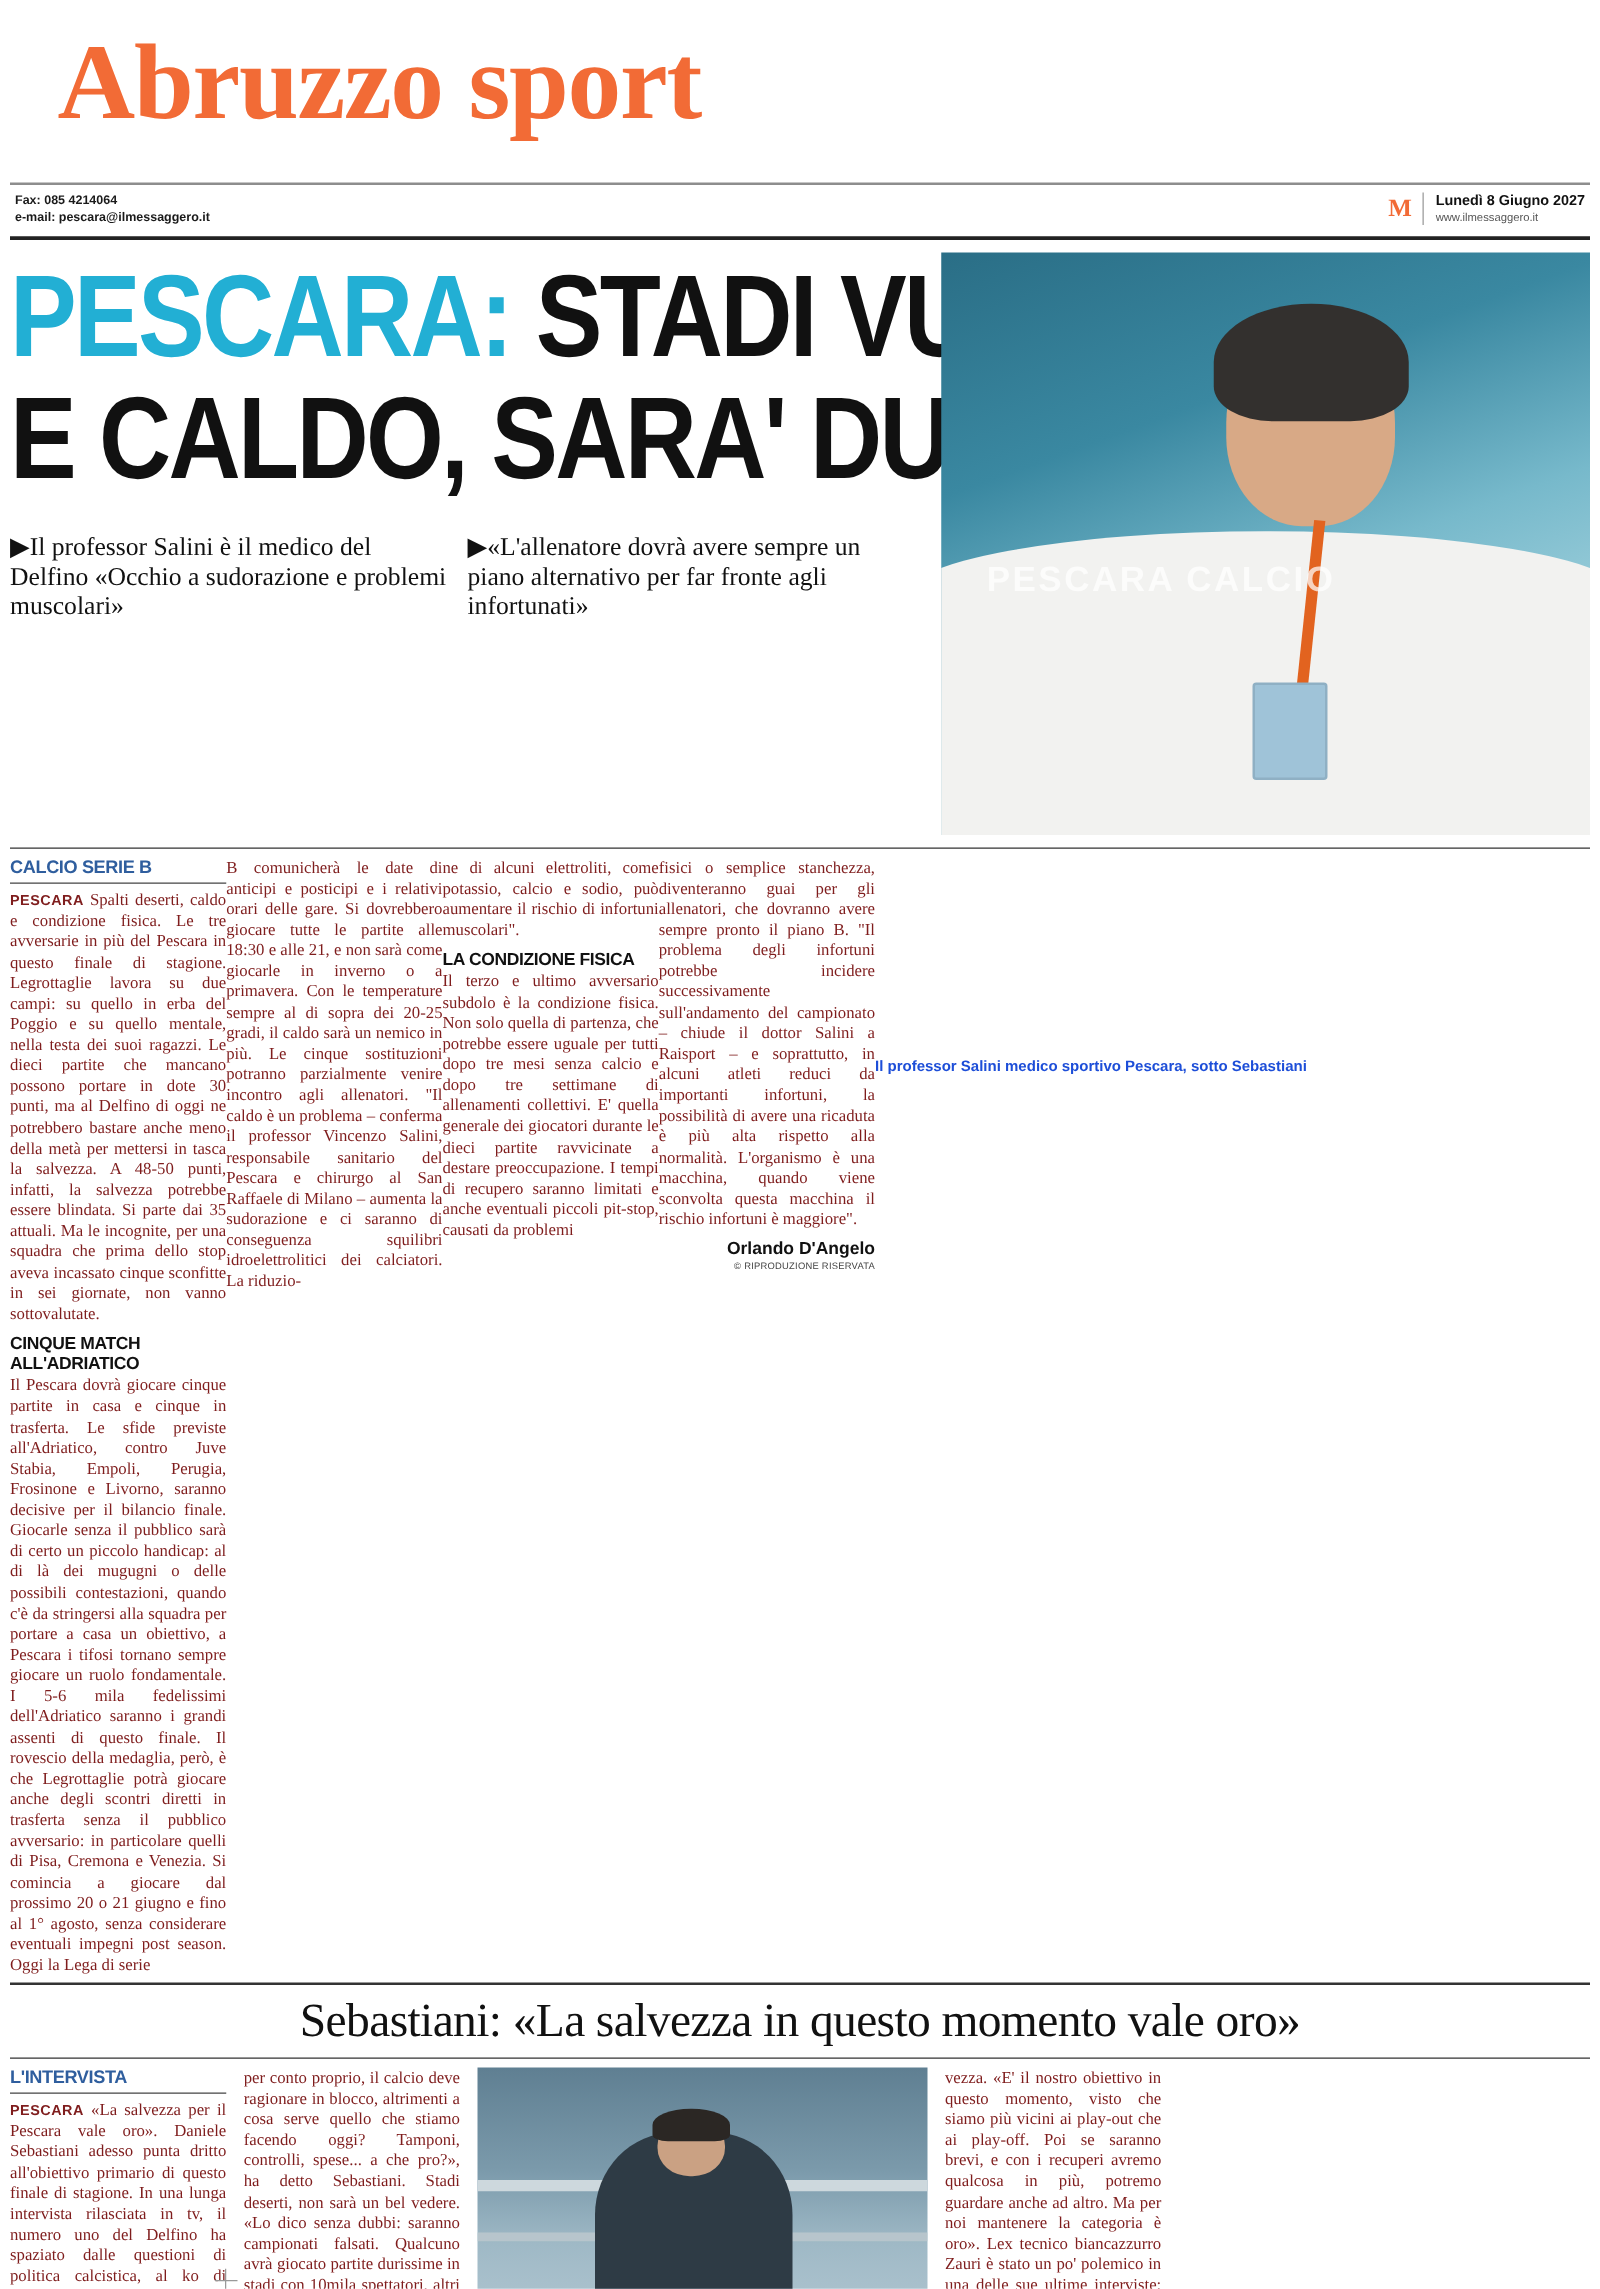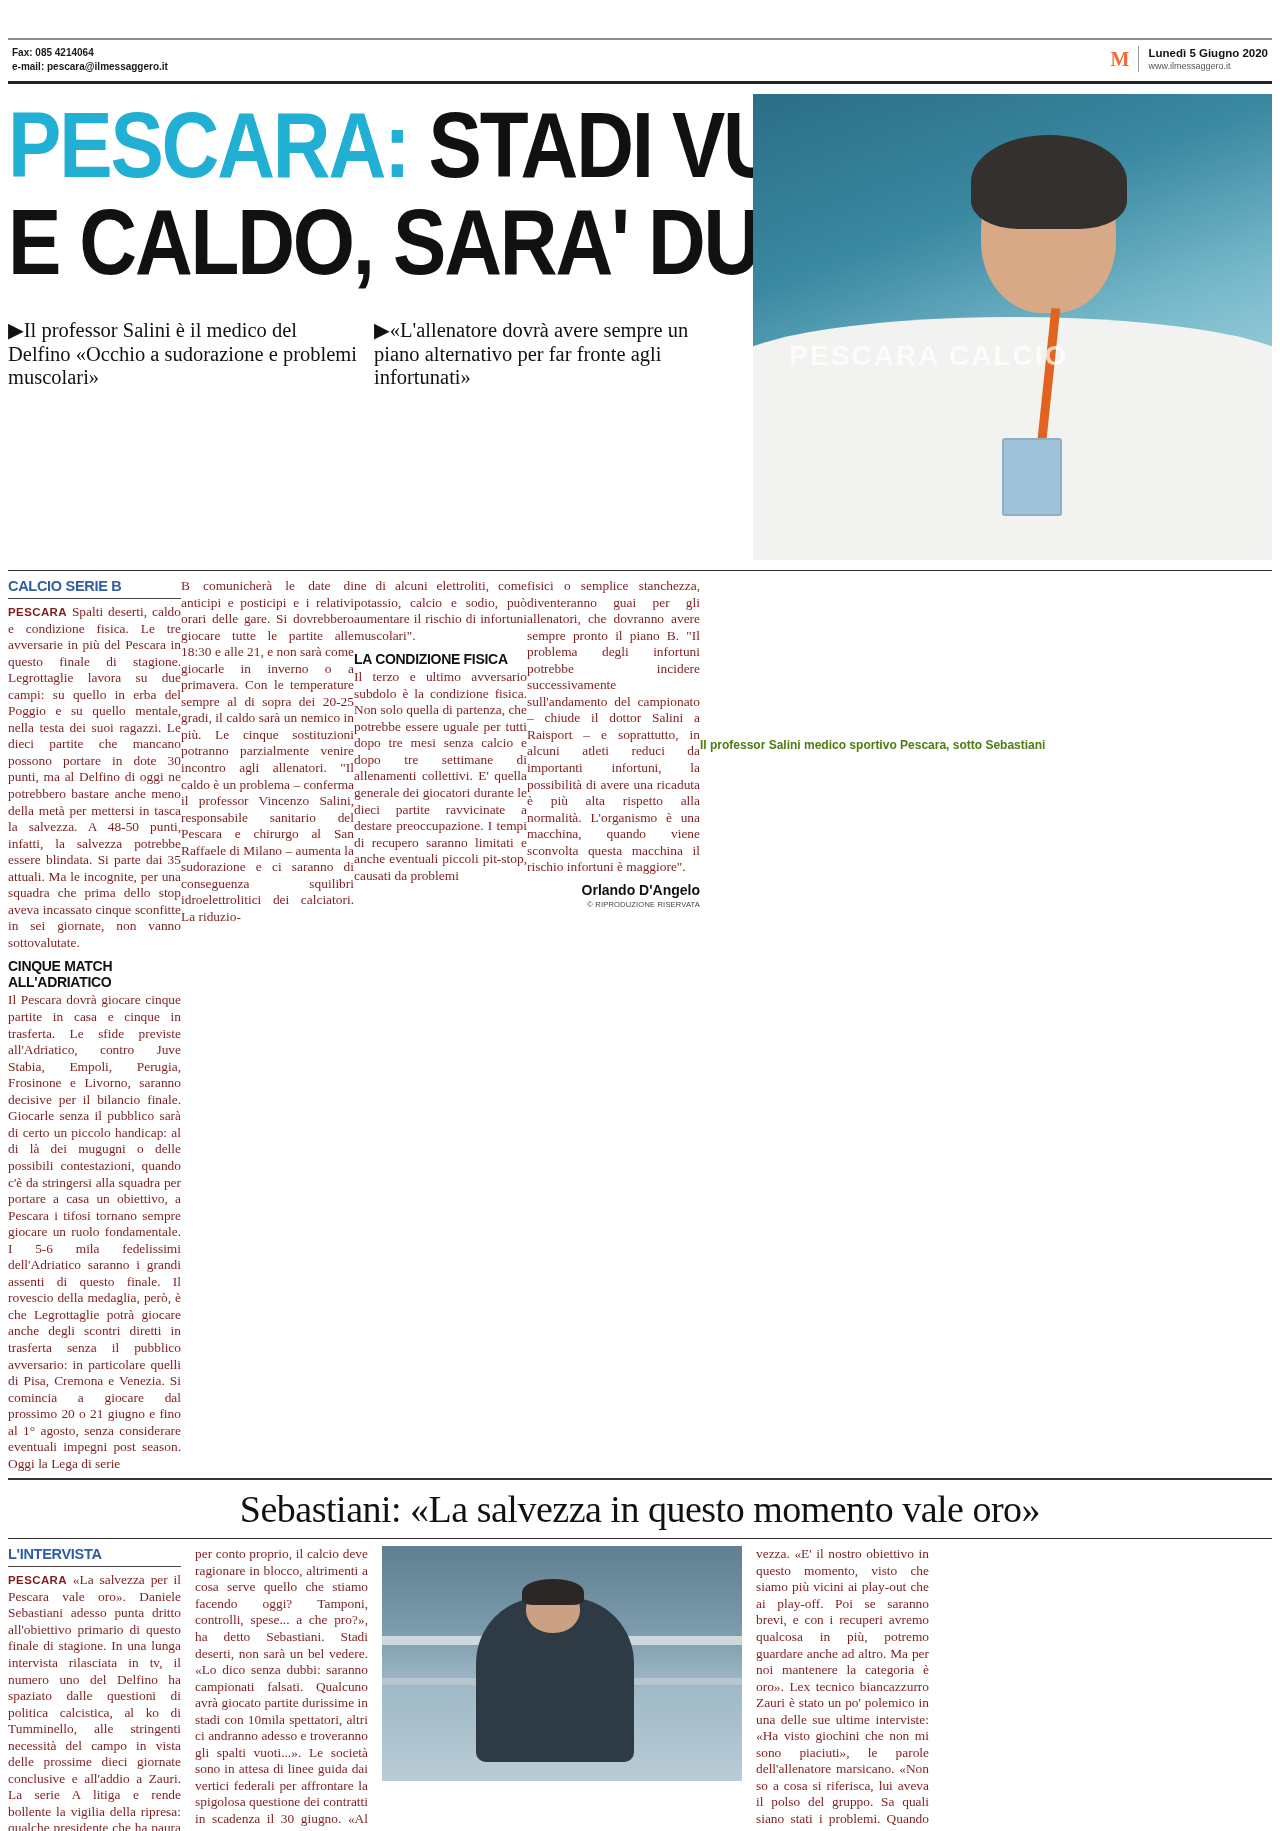--- a/index.html
+++ b/index.html
@@ -104,21 +104,21 @@
     font-family: "Liberation Sans", sans-serif;
     font-weight: 800; font-size: 14px; text-align: right; margin-top: 6px;
   }
   .copyright {
     font-family: "Liberation Sans", sans-serif;
     font-size: 7.5px; text-align: right; color: #444; margin-top: 2px;
     letter-spacing: 0.2px;
   }
   .photo-cap {
     font-family: "Liberation Sans", sans-serif;
-    font-weight: 700; font-size: 12px; color: #4d7c0f; margin-top: 4px;
+    font-weight: 700; font-size: 12px; color: #1d4ed8; margin-top: 4px;
   }
   .ph-shirt {
     position:absolute; bottom:0; left:-6%; width:112%; height:52%;
     background:#f2f2f0; border-radius:50% 50% 0 0 / 22% 22% 0 0;
   }
   .ph-head {
     position:absolute; left:44%; top:13%; width:26%; height:34%;
     background:#d8a986; border-radius:48% 48% 45% 45%;
   }
   .ph-hair {
@@ -171,32 +171,33 @@
     background:#2b2724; border-radius:50% 50% 20% 20%;
   }
   .crop-mark-h { position:absolute; left:172px; bottom:6px; width:18px; height:1px; background:#999; }
   .crop-mark-v { position:absolute; left:180px; bottom:-2px; width:1px; height:18px; background:#999; }
 </style>
 </head>
 <body>
 
 <div class="page">
 
+  <div class="masthead">Abruzzo sport</div>
   <div class="mast-rule"></div>
 
   <div class="mast-info">
     <div class="mast-contact">
       <div>Fax: 085 4214064</div>
       <div>e-mail: pescara@ilmessaggero.it</div>
     </div>
     <div class="mast-right">
       <div class="mast-logo">M</div>
       <div class="mast-divider"></div>
       <div class="mast-dates">
-        <div class="mast-date">Lunedì 5 Giugno 2020</div>
+        <div class="mast-date">Lunedì 8 Giugno 2027</div>
         <div class="mast-url">www.ilmessaggero.it</div>
       </div>
     </div>
   </div>
   <div class="rule-thick"></div>
 
   <div class="hero">
     <div class="hero-left">
       <div class="hl hl-line1">
         <span class="cyan">PESCARA:</span>

